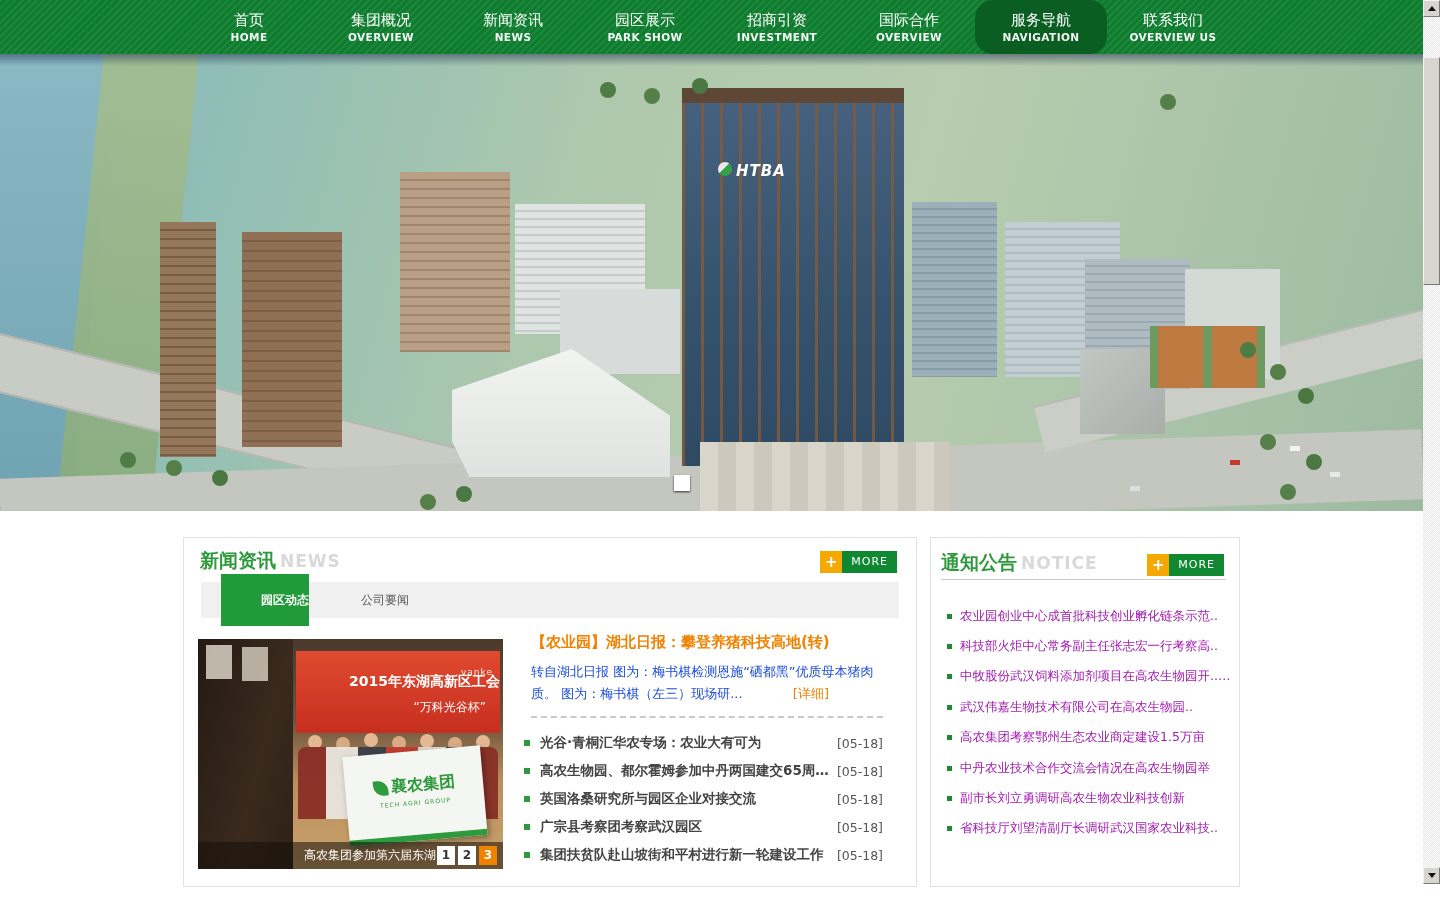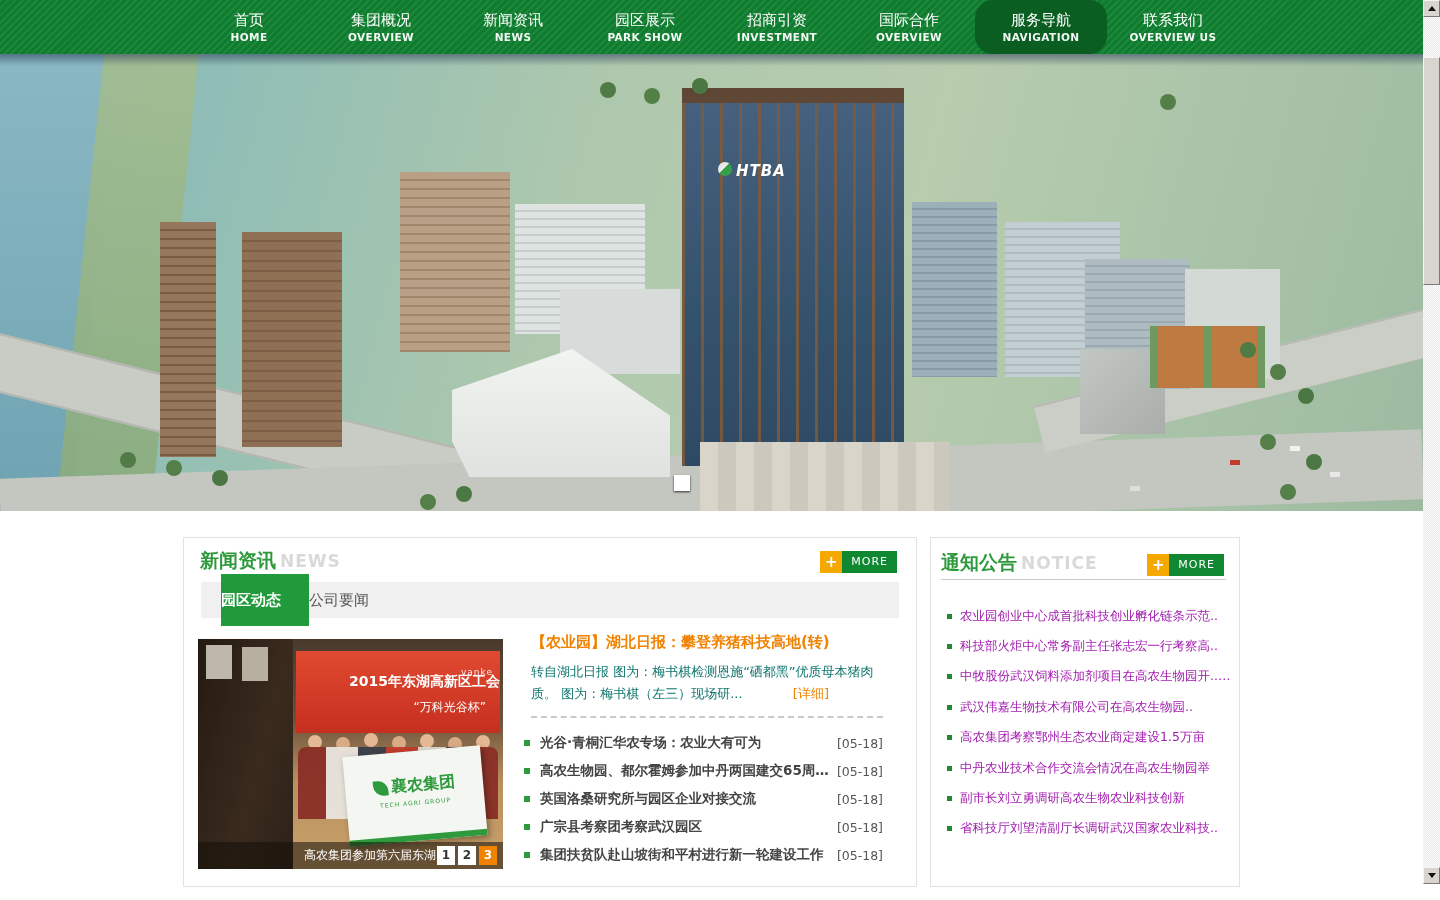--- a/index.html
+++ b/index.html
@@ -70,21 +70,21 @@
   .more{position:absolute;display:flex;cursor:pointer;}
   .more .plus{width:22px;height:22px;background:#f5a800;color:#fff;font-size:15px;font-weight:bold;
               text-align:center;line-height:22px;}
   .more .lbl{height:22px;background:#0f8831;color:#fff;font-size:11px;letter-spacing:1px;
              line-height:22px;padding:0 9px;}
 
   
   .news-panel .panel-head{left:16px;top:10px;}
   .news-panel .more{right:19px;top:13px;}
   .tabbar{position:absolute;left:17px;right:17px;top:44px;height:36px;background:#f0f0f0;display:flex;}
-  .tab{font-size:15px;text-align:left;cursor:pointer;}
+  .tab{font-size:12px;text-align:right;cursor:pointer;}
   .tab.active{width:88px;height:52px;margin-top:-8px;margin-left:20px;background:#219a3b;color:#fff;line-height:52px;font-weight:bold;}
   .tab.inactive{width:100px;line-height:36px;color:#555;}
 
   .photo{position:absolute;left:14px;top:101px;width:305px;height:230px;overflow:hidden;
          background:linear-gradient(180deg,#4a3a2c 0%,#6b523c 35%,#b98f5e 62%,#caa36c 100%);}
   .photo div,.photo span{position:absolute;}
   .ph-left{left:0;top:0;width:95px;height:100%;background:linear-gradient(105deg,#241a12,#3a2a1e 60%,#2e2117);}
   .ph-frame{left:8px;top:6px;width:26px;height:34px;background:#d8d2c4;box-shadow:36px 2px 0 #cfc8b8;opacity:.85;}
   .ph-banner{left:98px;top:12px;width:204px;height:82px;background:linear-gradient(180deg,#e04a30,#c62f1f);color:#fff;}
   .ph-banner .brand{right:7px;top:16px;font-size:9px;opacity:.9;letter-spacing:1px;}
@@ -102,21 +102,21 @@
   .ph-flag .fsub{left:0;top:48px;width:100%;text-align:center;font-size:6px;color:#2f9a3d;letter-spacing:1px;}
   .ph-caption{left:0;bottom:0;width:100%;height:27px;background:rgba(20,15,10,.55);box-sizing:border-box;
               color:#fff;font-size:12px;line-height:27px;padding-left:106px;padding-right:72px;
               white-space:nowrap;overflow:hidden;}
   .ph-pages{right:6px;bottom:4px;display:flex;gap:3px;}
   .ph-pages .pg{position:static;width:18px;height:19px;background:#fff;color:#333;font-size:12px;font-weight:bold;
                 text-align:center;line-height:19px;cursor:pointer;}
   .ph-pages .pg.active{background:#f08200;color:#fff;}
 
   .feat-title{position:absolute;left:347px;top:95px;width:352px;color:#f08200;font-weight:bold;font-size:15px;}
-  .feat-body{position:absolute;left:347px;top:123px;width:352px;font-size:13px;color:#0f766e;line-height:22px;}
+  .feat-body{position:absolute;left:347px;top:123px;width:352px;font-size:13px;color:#1d4ed8;line-height:22px;}
   .feat-link{position:absolute;right:87px;top:147px;font-size:13px;color:#f08200;cursor:pointer;}
   .dashed{position:absolute;left:347px;top:178px;width:352px;border-top:2px dashed #c9c9c9;}
   .news-list{position:absolute;left:340px;top:191px;width:359px;}
   .nrow{display:flex;align-items:center;height:28px;cursor:pointer;}
   .nbullet{width:6px;height:6px;background:#2f9a3d;margin-right:10px;flex:none;}
   .ntitle{flex:1;font-size:13.5px;color:#444;white-space:nowrap;overflow:hidden;text-overflow:ellipsis;font-weight:bold;}
   .ndate{font-size:12.5px;color:#555;margin-left:8px;}
 
   
   .notice-panel .panel-head{left:10px;top:12px;}

